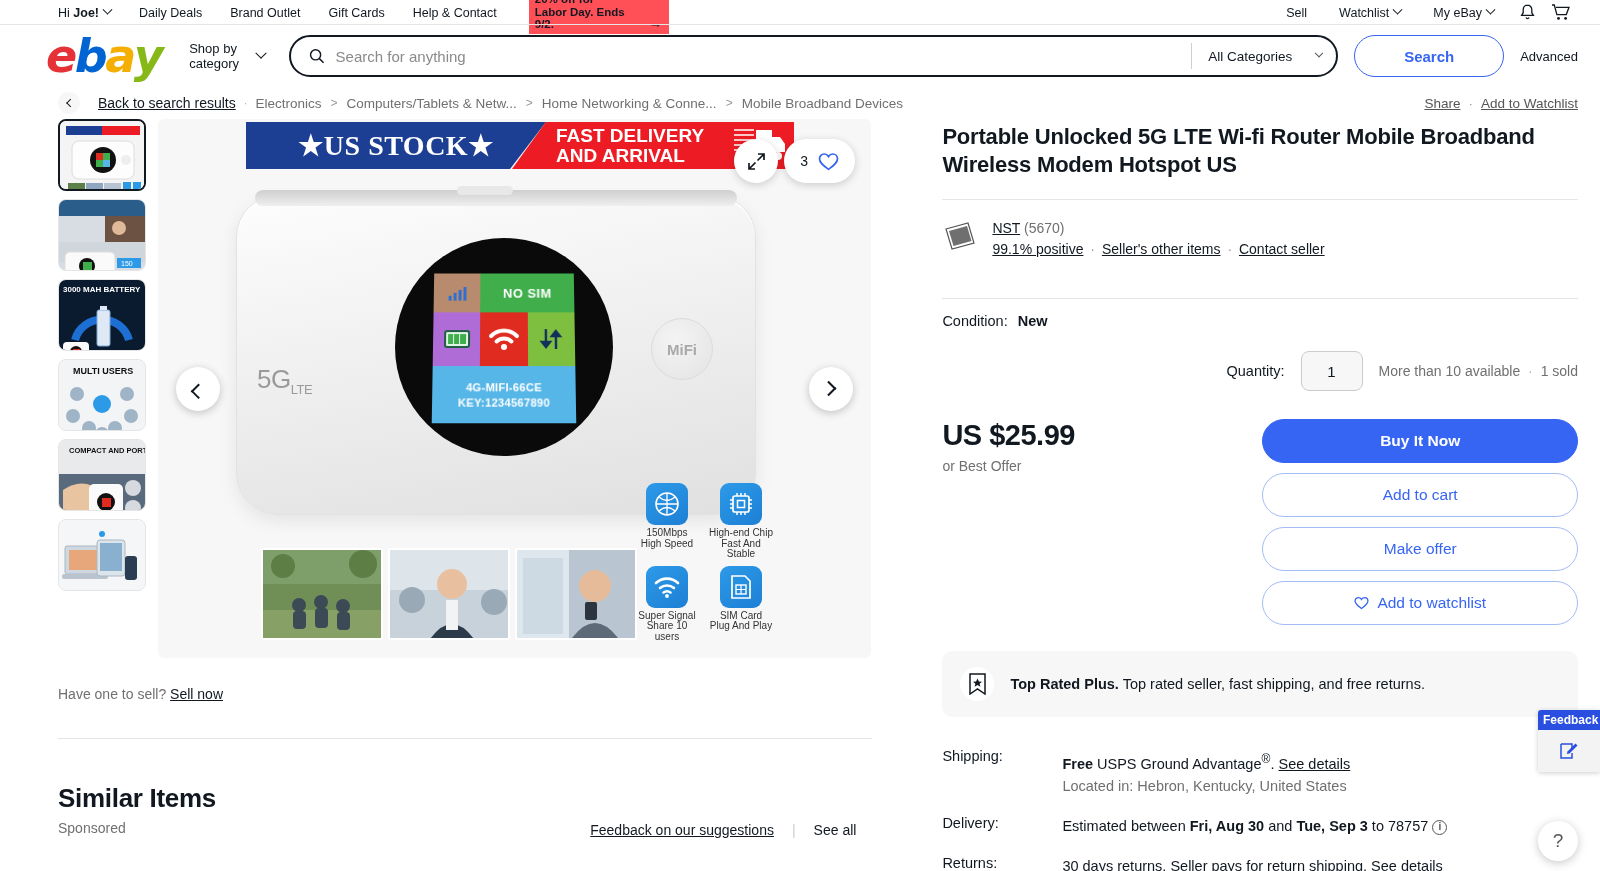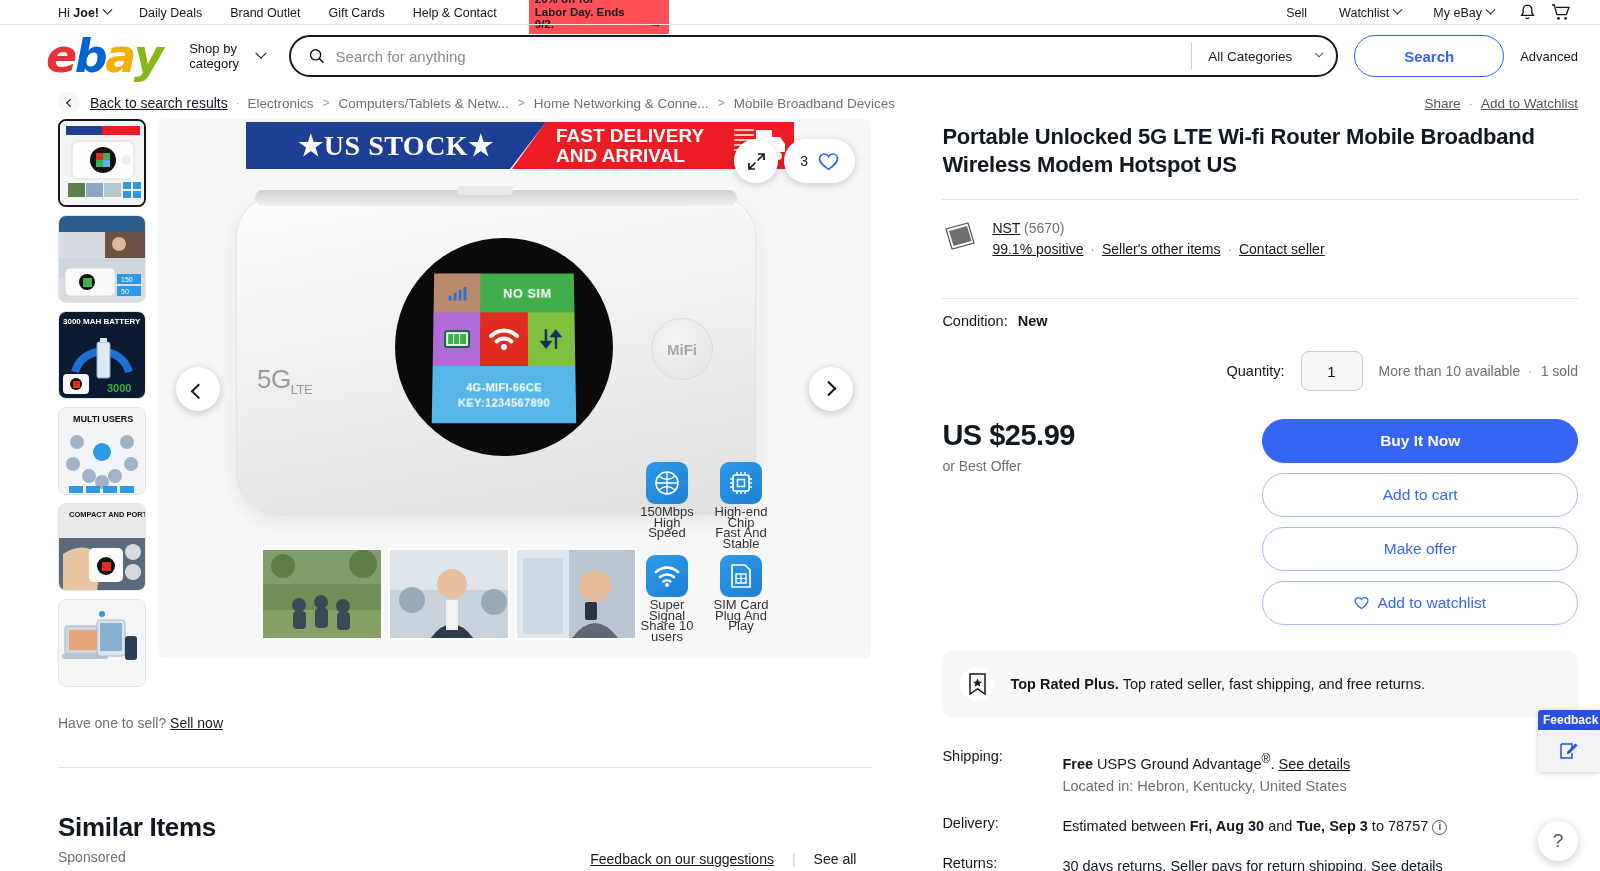--- a/index.html
+++ b/index.html
@@ -83,21 +83,21 @@
     font-size:15px; font-weight:700; cursor:pointer;
     font-family:"Liberation Sans", sans-serif;
   }
   .advanced { margin-left:16px; font-size:13px; color:#111820; cursor:pointer; }
 
   
   .crumbrow {
     height: 32px; display:flex; align-items:center;
     padding: 0 22px 0 58px; font-size: 13.5px; color:#707070;
   }
-  .backbtn { display:flex; align-items:center; gap:10px; }
+  .backbtn { display:flex; align-items:center; gap:18px; }
   .circle-back {
     width:22px;height:22px;border-radius:50%; background:#f7f7f7;
     display:flex;align-items:center;justify-content:center; cursor:pointer;
   }
   .chev-l { width:6px;height:6px;border-left:1.4px solid #111820;border-bottom:1.4px solid #111820;transform:rotate(45deg) translate(1px,-1px); }
   .back-link { color:#111820; font-weight:400; text-decoration:underline; cursor:pointer; font-size:14px;}
   .crumb-sep { padding: 0 8px; color:#b0b0b0; font-size:11px;}
   .crumb-gt { padding: 0 9px; color:#999; font-size:12px;}
   .crumb { cursor:pointer; color:#707070; }
   .crumb-right { margin-left:auto; display:flex; align-items:center; font-size:13.5px; color:#555;}
@@ -105,21 +105,21 @@
   .crumb-right .dot { padding:0 8px; text-decoration:none; color:#999;}
 
   
   .main { display:flex; padding: 0 22px 0 58px; gap: 0; }
   .left-col { width: 820px; }
   .gallery { display:flex; gap: 10px; }
 
   
   .thumbs { width: 90px; display:flex; flex-direction:column; gap:8px; }
   .thumb {
-    width:88px; height:88px; border:1px solid #e5e5e5; border-radius:8px;
+    width:88px; height:72px; border:1px solid #e5e5e5; border-radius:8px;
     overflow:hidden; cursor:pointer; position:relative; background:#f3f3f3;
   }
   .thumb.sel { border:2px solid #111820; }
 
   
   .hero {
     width: 713px; height: 539px; background:#f7f7f7; border-radius: 6px;
     position:relative; overflow:hidden;
   }
   .hero-img { position:absolute; inset:0; }
@@ -191,21 +191,21 @@
   .feature-grid {
     position:absolute; right:98px; bottom:16px;
     display:grid; grid-template-columns: 64px 64px; gap: 6px 10px;
   }
   .feat { text-align:center; }
   .feat .fi {
     width:42px;height:42px;margin:0 auto 3px; border-radius:9px;
     background: linear-gradient(145deg,#2d9ae8,#1d7fd4);
     display:flex;align-items:center;justify-content:center;
   }
-  .feat .ft { font-size:13px; line-height:10.5px; color:#333; }
+  .feat .ft { font-size:10px; line-height:10.5px; color:#333; }
 
   .navbtn {
     position:absolute; top:50%; transform:translateY(-50%);
     width:44px;height:44px;border-radius:50%; background:#fff;
     box-shadow:0 2px 9px rgba(0,0,0,0.22);
     display:flex;align-items:center;justify-content:center; cursor:pointer;
   }
   .navbtn.prev { left:18px; } .navbtn.next { right:18px; }
   .nav-arrow { width:11px;height:11px;border-top:2px solid #111820;border-right:2px solid #111820; }
   .prev .nav-arrow { transform: rotate(-135deg) translate(-2px,-2px); }

